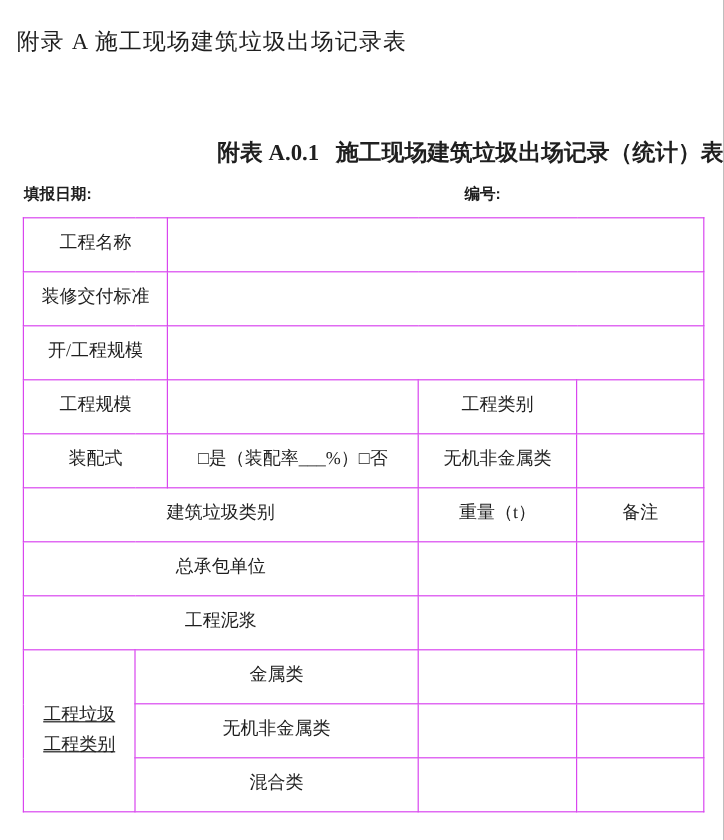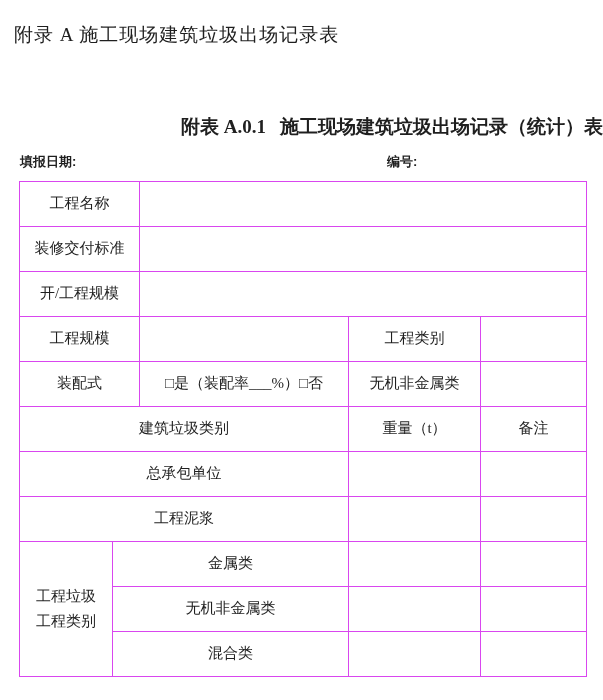--- a/index.html
+++ b/index.html
@@ -56,21 +56,21 @@
   table.record-table td {
     border: 1px solid #d946ef;
     height: 44px;
     padding: 0 2px;
     text-align: center;
     vertical-align: middle;
     font-size: 15px;
     line-height: 1.3;
     overflow: hidden;
   }
-  .group-cell div { line-height: 1.65; }
+  .group-cell div { line-height: 1.65; text-decoration: underline; }
 </style>
 </head>
 <body>
 
 <div class="page">
 
   <div class="doc-heading">附录 A 施工现场建筑垃圾出场记录表</div>
 
   <div class="doc-title">
     <span class="title-prefix">附表 A.0.1</span><span>施工现场建筑垃圾出场记录（统计）表</span>

